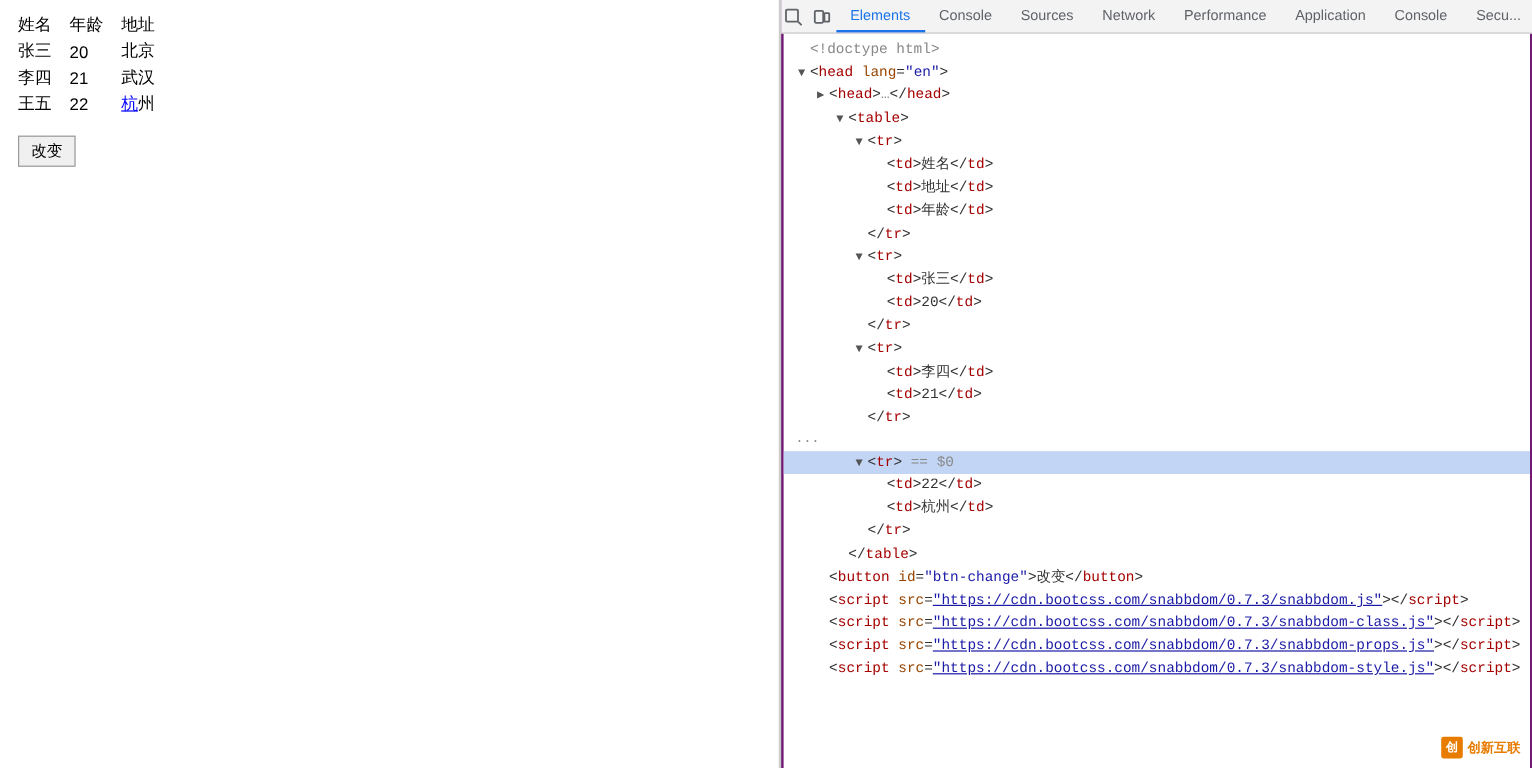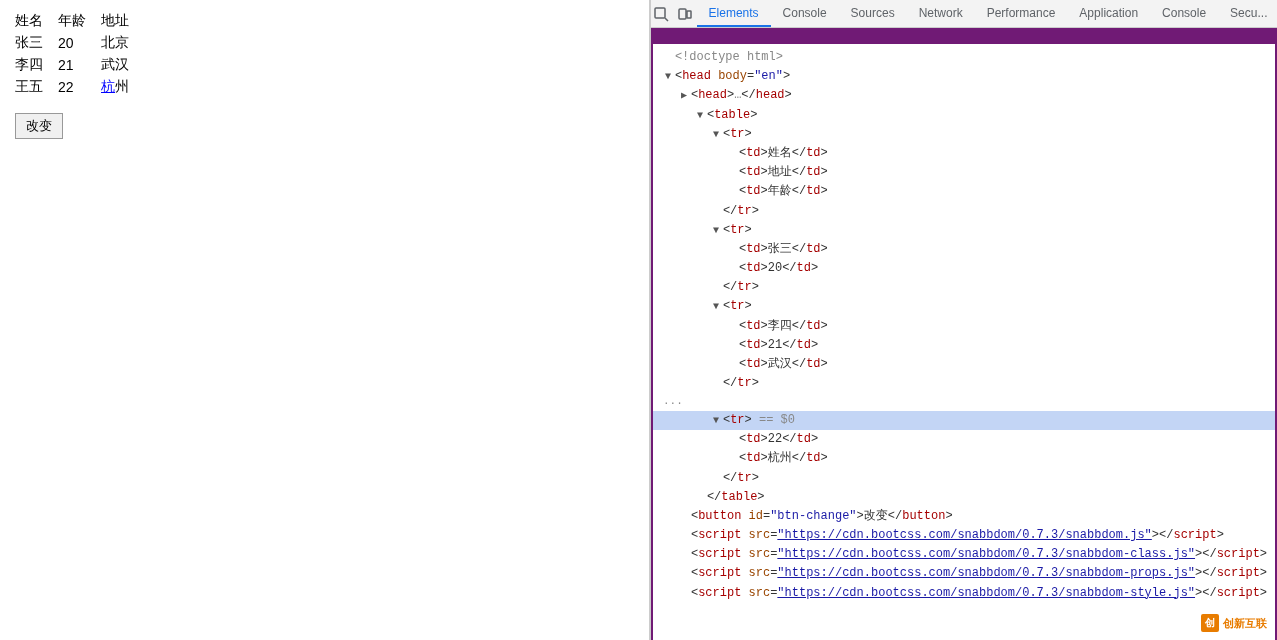--- a/index.html
+++ b/index.html
@@ -95,21 +95,20 @@
     #elements-content {
       flex: 1;
       overflow-y: auto;
       overflow-x: auto;
       padding: 4px 0;
       font-family: 'Consolas', 'Courier New', monospace;
       font-size: 12px;
       line-height: 1.6;
       background: #fff;
       color: #333;
-      margin-top: 16px;
     }
 
     .tree-line {
       padding: 0 8px;
       white-space: nowrap;
       cursor: default;
     }
 
     .tree-line.highlighted {
       background: #c3d5f5;
@@ -225,36 +224,35 @@
       <div class="devtools-tab">Performance</div>
       <div class="devtools-tab">Application</div>
       <div class="devtools-tab">Console</div>
       <div class="devtools-tab">Secu...</div>
     </div>
   </div>
 
   <div id="elements-content">
 
   <div class="tree-line"><span class="indent" style="display:inline-block;width:0px;"></span><span class="triangle empty"> </span><span><span class="doctype">&lt;!doctype html&gt;</span></span></div>
-      <div class="tree-line"><span class="indent" style="display:inline-block;width:0px;"></span><span class="triangle open"></span><span><span class="bracket">&lt;</span><span class="tag-name">head</span> <span class="attr-name">body</span><span class="attr-equals">=</span><span class="attr-value">"en"</span><span class="bracket">&gt;</span></span></div>
+      <div class="tree-line"><span class="indent" style="display:inline-block;width:0px;"></span><span class="triangle open"></span><span><span class="bracket">&lt;</span><span class="tag-name">head</span> <span class="attr-name">lang</span><span class="attr-equals">=</span><span class="attr-value">"en"</span><span class="bracket">&gt;</span></span></div>
       <div class="tree-line"><span class="indent" style="display:inline-block;width:16px;"></span><span class="triangle closed"></span><span><span class="bracket">&lt;</span><span class="tag-name">head</span><span class="bracket">&gt;</span><span class="dots">…</span><span class="bracket">&lt;/</span><span class="tag-name">head</span><span class="bracket">&gt;</span></span></div>
       <div class="tree-line"><span class="indent" style="display:inline-block;width:32px;"></span><span class="triangle open"></span><span><span class="bracket">&lt;</span><span class="tag-name">table</span><span class="bracket">&gt;</span></span></div>
       <div class="tree-line"><span class="indent" style="display:inline-block;width:48px;"></span><span class="triangle open"></span><span><span class="bracket">&lt;</span><span class="tag-name">tr</span><span class="bracket">&gt;</span></span></div>
       <div class="tree-line"><span class="indent" style="display:inline-block;width:64px;"></span><span class="triangle empty"> </span><span><span class="bracket">&lt;</span><span class="tag-name">td</span><span class="bracket">&gt;</span><span class="text-content">姓名</span><span class="bracket">&lt;/</span><span class="tag-name">td</span><span class="bracket">&gt;</span></span></div>
       <div class="tree-line"><span class="indent" style="display:inline-block;width:64px;"></span><span class="triangle empty"> </span><span><span class="bracket">&lt;</span><span class="tag-name">td</span><span class="bracket">&gt;</span><span class="text-content">地址</span><span class="bracket">&lt;/</span><span class="tag-name">td</span><span class="bracket">&gt;</span></span></div>
       <div class="tree-line"><span class="indent" style="display:inline-block;width:64px;"></span><span class="triangle empty"> </span><span><span class="bracket">&lt;</span><span class="tag-name">td</span><span class="bracket">&gt;</span><span class="text-content">年龄</span><span class="bracket">&lt;/</span><span class="tag-name">td</span><span class="bracket">&gt;</span></span></div>
       <div class="tree-line"><span class="indent" style="display:inline-block;width:48px;"></span><span class="triangle empty"> </span><span><span class="bracket">&lt;/</span><span class="tag-name">tr</span><span class="bracket">&gt;</span></span></div>
       <div class="tree-line"><span class="indent" style="display:inline-block;width:48px;"></span><span class="triangle open"></span><span><span class="bracket">&lt;</span><span class="tag-name">tr</span><span class="bracket">&gt;</span></span></div>
       <div class="tree-line"><span class="indent" style="display:inline-block;width:64px;"></span><span class="triangle empty"> </span><span><span class="bracket">&lt;</span><span class="tag-name">td</span><span class="bracket">&gt;</span><span class="text-content">张三</span><span class="bracket">&lt;/</span><span class="tag-name">td</span><span class="bracket">&gt;</span></span></div>
       <div class="tree-line"><span class="indent" style="display:inline-block;width:64px;"></span><span class="triangle empty"> </span><span><span class="bracket">&lt;</span><span class="tag-name">td</span><span class="bracket">&gt;</span><span class="text-content">20</span><span class="bracket">&lt;/</span><span class="tag-name">td</span><span class="bracket">&gt;</span></span></div>
       <div class="tree-line"><span class="indent" style="display:inline-block;width:48px;"></span><span class="triangle empty"> </span><span><span class="bracket">&lt;/</span><span class="tag-name">tr</span><span class="bracket">&gt;</span></span></div>
       <div class="tree-line"><span class="indent" style="display:inline-block;width:48px;"></span><span class="triangle open"></span><span><span class="bracket">&lt;</span><span class="tag-name">tr</span><span class="bracket">&gt;</span></span></div>
       <div class="tree-line"><span class="indent" style="display:inline-block;width:64px;"></span><span class="triangle empty"> </span><span><span class="bracket">&lt;</span><span class="tag-name">td</span><span class="bracket">&gt;</span><span class="text-content">李四</span><span class="bracket">&lt;/</span><span class="tag-name">td</span><span class="bracket">&gt;</span></span></div>
       <div class="tree-line"><span class="indent" style="display:inline-block;width:64px;"></span><span class="triangle empty"> </span><span><span class="bracket">&lt;</span><span class="tag-name">td</span><span class="bracket">&gt;</span><span class="text-content">21</span><span class="bracket">&lt;/</span><span class="tag-name">td</span><span class="bracket">&gt;</span></span></div>
-      <div class="tree-line"><span class="indent" style="display:inline-block;width:64px;"></span><span class="triangle empty"> </span><span><span class="bracket">&lt;</span><span class="tag-name">td</span><span class="bracket">&gt;</span><span class="text-content">武汉</span><span class="bracket">&lt;/</span><span class="tag-name">td</span><span class="bracket">&gt;</span></span></div>
       <div class="tree-line"><span class="indent" style="display:inline-block;width:48px;"></span><span class="triangle empty"> </span><span><span class="bracket">&lt;/</span><span class="tag-name">tr</span><span class="bracket">&gt;</span></span></div>
       <div class="tree-line" style="display: flex; align-items: center;">
         <span class="dots-indicator">...</span>
       </div>
       <div class="tree-line highlighted"><span class="indent" style="display:inline-block;width:48px;"></span><span class="triangle open"></span><span><span class="bracket">&lt;</span><span class="tag-name">tr</span><span class="bracket">&gt;</span> <span class="special-label">== $0</span></span></div>
       <div class="tree-line"><span class="indent" style="display:inline-block;width:64px;"></span><span class="triangle empty"> </span><span><span class="bracket">&lt;</span><span class="tag-name">td</span><span class="bracket">&gt;</span><span class="text-content">22</span><span class="bracket">&lt;/</span><span class="tag-name">td</span><span class="bracket">&gt;</span></span></div>
       <div class="tree-line"><span class="indent" style="display:inline-block;width:64px;"></span><span class="triangle empty"> </span><span><span class="bracket">&lt;</span><span class="tag-name">td</span><span class="bracket">&gt;</span><span class="text-content">杭州</span><span class="bracket">&lt;/</span><span class="tag-name">td</span><span class="bracket">&gt;</span></span></div>
       <div class="tree-line"><span class="indent" style="display:inline-block;width:48px;"></span><span class="triangle empty"> </span><span><span class="bracket">&lt;/</span><span class="tag-name">tr</span><span class="bracket">&gt;</span></span></div>
       <div class="tree-line"><span class="indent" style="display:inline-block;width:32px;"></span><span class="triangle empty"> </span><span><span class="bracket">&lt;/</span><span class="tag-name">table</span><span class="bracket">&gt;</span></span></div>
       <div class="tree-line"><span class="indent" style="display:inline-block;width:16px;"></span><span class="triangle empty"> </span><span><span class="bracket">&lt;</span><span class="tag-name">button</span> <span class="attr-name">id</span><span class="attr-equals">=</span><span class="attr-value">"btn-change"</span><span class="bracket">&gt;</span><span class="text-content">改变</span><span class="bracket">&lt;/</span><span class="tag-name">button</span><span class="bracket">&gt;</span></span></div>

